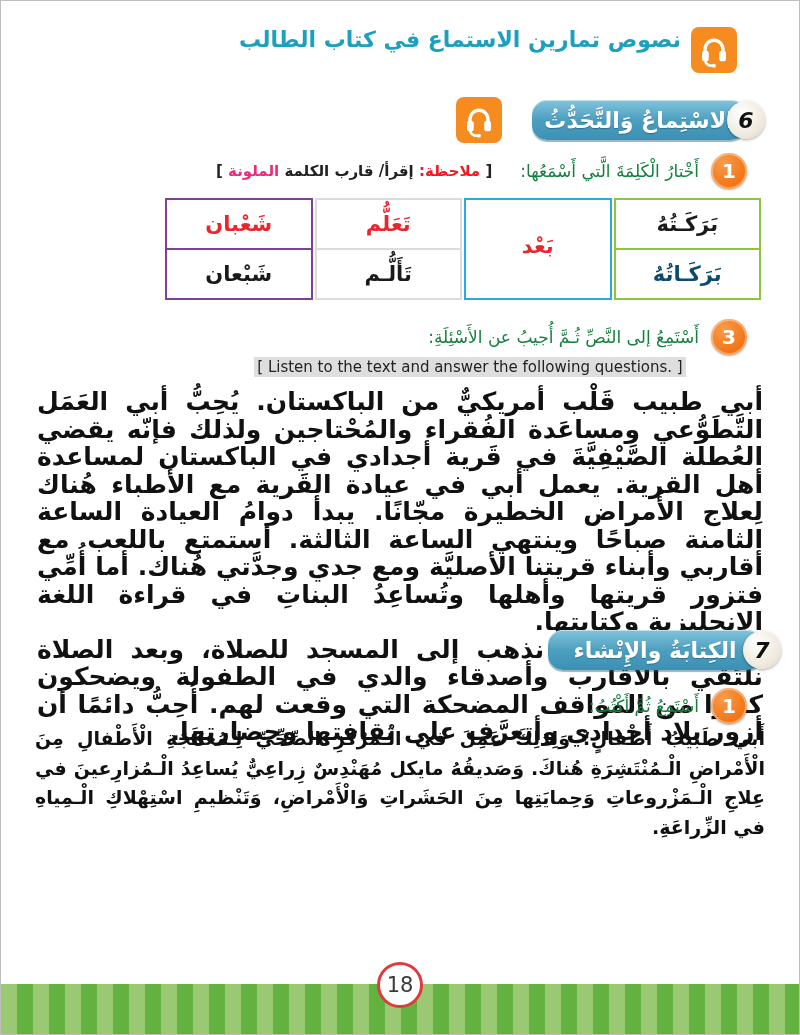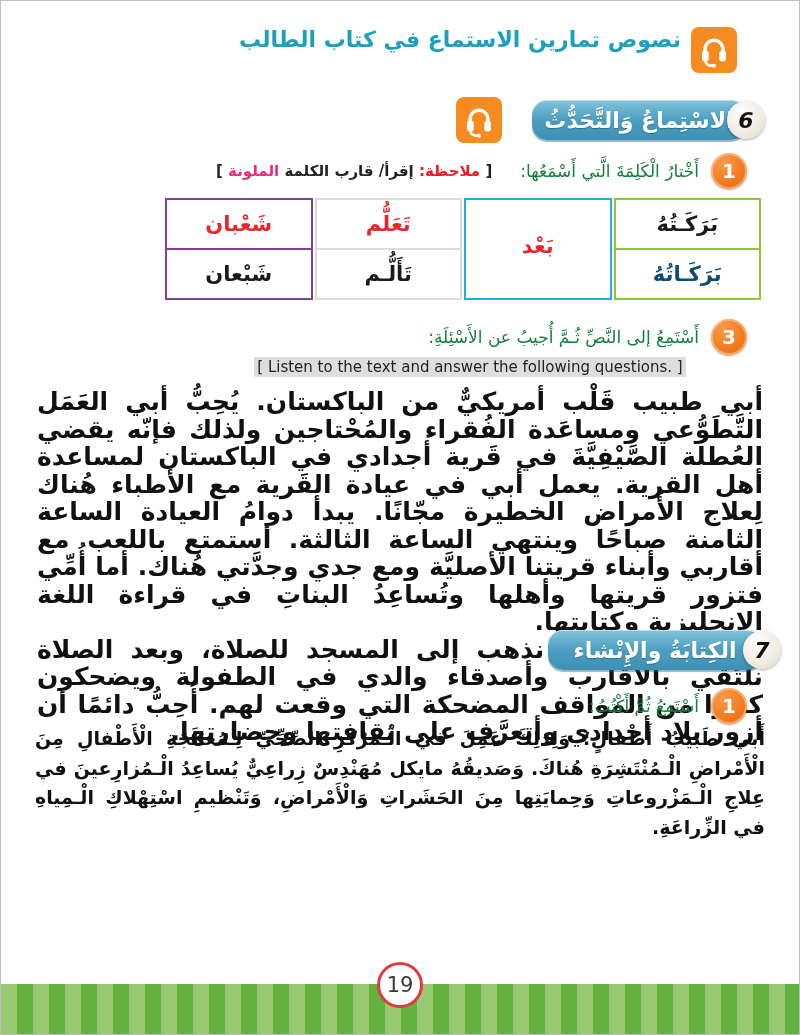--- a/index.html
+++ b/index.html
@@ -160,16 +160,16 @@
     <div class="ex-circle">1</div>
     <div class="ex-title">أَسْتَمِعُ ثُمَّ أَكْتُبُ:</div>
   </div>
 
   <div class="arabic-text para-sec7" style="top:723px; left:34px; right:34px;">
     <p>أَبي طَبيبُ أَطْفالٍ؛ وَلِذلِكَ عَمِلَ في الْـمَرْكَزِ الصِّحِّيِّ لِـمُعالَجَةِ الْأَطْفالِ مِنَ الْأَمْراضِ الْـمُنْتَشِرَةِ هُناكَ. وَصَديقُهُ مايكل مُهَنْدِسٌ زِراعِيٌّ يُساعِدُ الْـمُزارِعينَ في عِلاجِ الْـمَزْروعاتِ وَحِمايَتِها مِنَ الحَشَراتِ وَالْأَمْراضِ، وَتَنْظيمِ اسْتِهْلاكِ الْـمِياهِ في الزِّراعَةِ.</p>
   </div>
 
   <div class="footer-stripes" style="background: repeating-linear-gradient(90deg, rgb(154, 200, 115) 0px, rgb(154, 200, 115) 16px, rgb(99, 177, 62) 16px, rgb(99, 177, 62) 32px);"></div>
   <div class="page-circle">
-    <span>19</span>
+    <span>18</span>
   </div>
 
 </div>
 
 </body></html>

